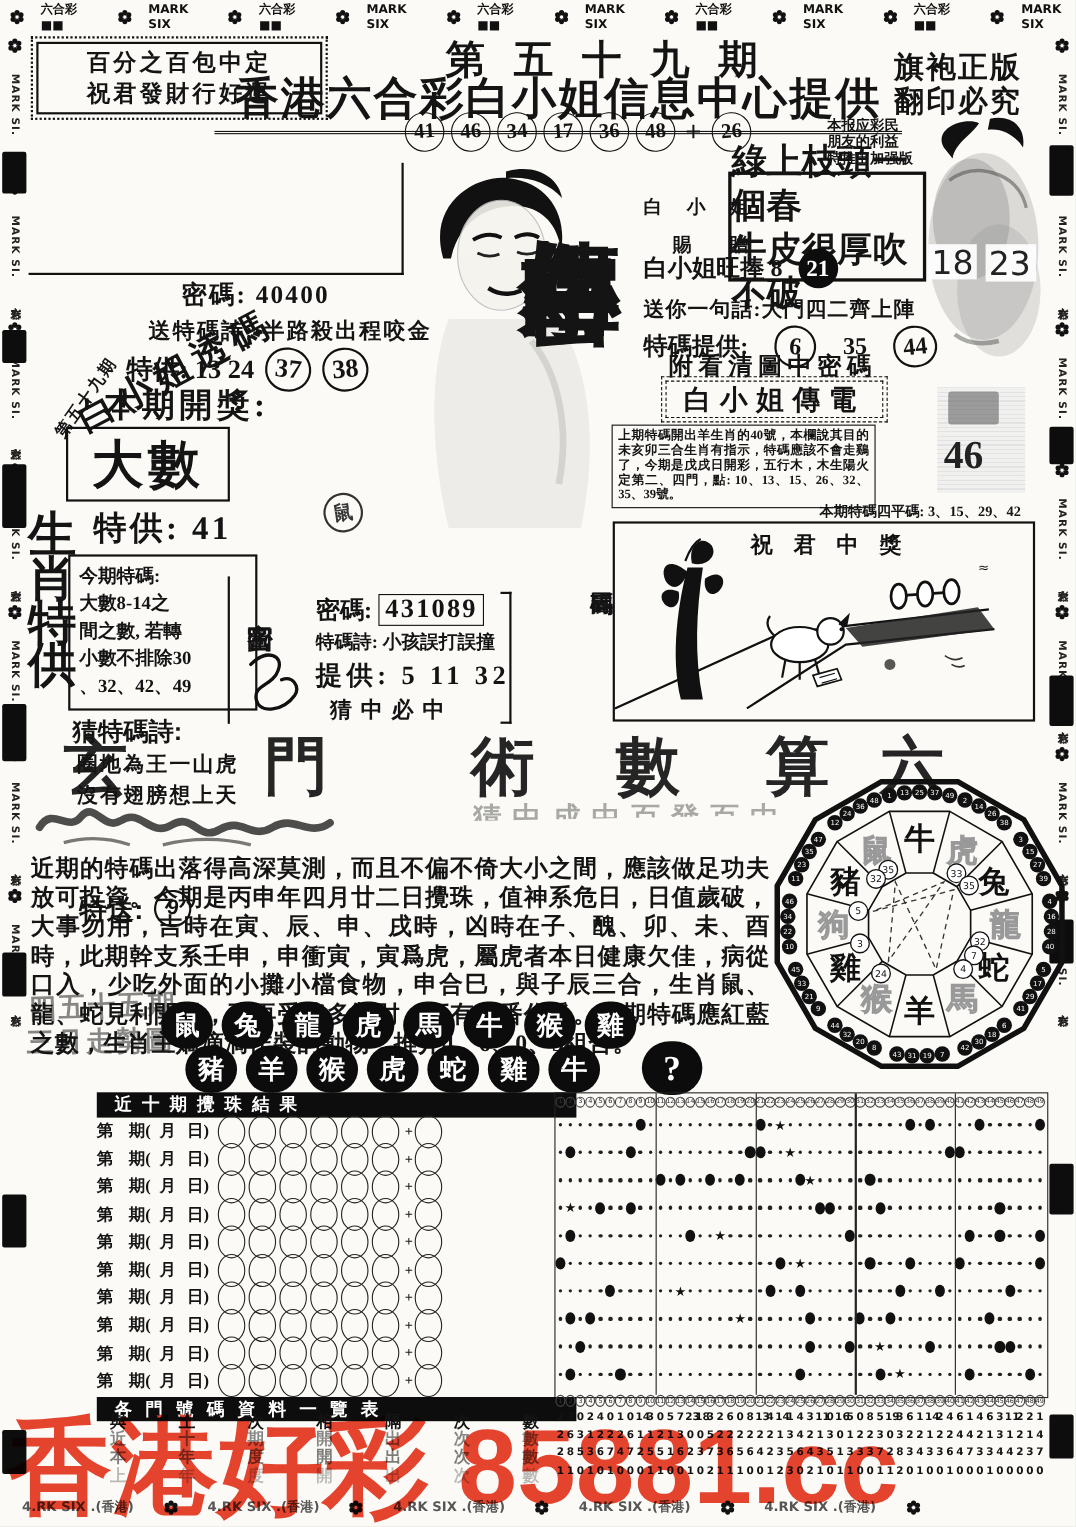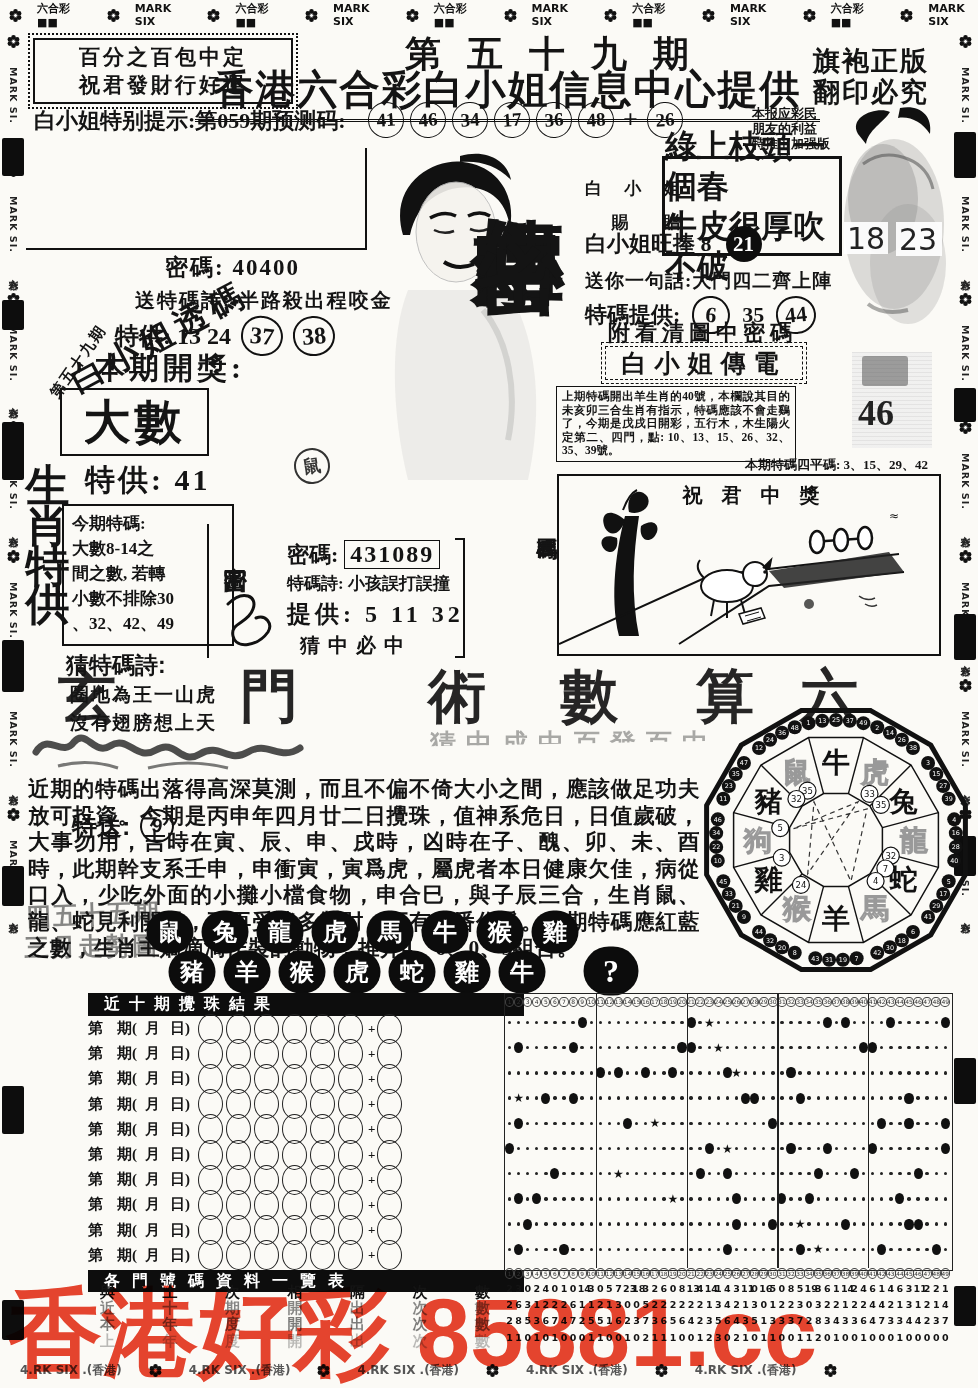--- a/index.html
+++ b/index.html
@@ -67,21 +67,21 @@
   
   .big-vert{left:458px;top:146px;font-size:92px;font-weight:900;line-height:104px;width:112px;text-align:center;}
   
   .gift{left:585px;top:172px;font-size:17px;font-weight:bold;line-height:34px;letter-spacing:9px;text-align:right;}
   .green-box{left:662px;top:156px;width:174px;height:94px;border:3px solid #111;display:flex;flex-direction:column;
              justify-content:center;align-items:center;font-size:32px;font-weight:900;font-family:"Liberation Sans","DejaVu Sans",sans-serif;line-height:40px;}
   .wangpeng{left:585px;top:226px;display:flex;align-items:center;gap:14px;font-size:22px;font-weight:bold;}
   .black-circle{width:36px;height:36px;background:#0d0d0d;color:#fff;border-radius:50%;display:flex;align-items:center;
                 justify-content:center;font-size:21px;font-weight:bold;}
   .sentence{left:585px;top:268px;font-size:19px;font-weight:bold;letter-spacing:1px;}
-  .tema-row{left:585px;top:296px;display:flex;align-items:center;gap:12px;font-size:22px;font-weight:bold;}
+  .tema-row{left:585px;top:296px;display:flex;align-items:center;gap:24px;font-size:22px;font-weight:bold;}
   .see-note{left:608px;top:318px;font-size:22px;font-weight:bold;letter-spacing:5px;}
   .telegram{left:605px;top:346px;width:196px;height:32px;border:1.6px dashed #111;outline:1.6px dashed #111;outline-offset:3px;
             display:flex;align-items:center;justify-content:center;font-size:25px;font-weight:900;letter-spacing:8px;}
   .para-box{left:556px;top:386px;width:240px;height:76px;border:1.8px solid #111;padding:3px 5px;box-sizing:border-box;
             font-size:11.5px;font-weight:bold;line-height:13.5px;text-align:justify;}
   .pingma{left:745px;top:456px;font-size:13px;font-weight:bold;}
   .mouse-stamp{left:294px;top:448px;width:32px;height:32px;border:2px solid #111;border-radius:50%;display:flex;align-items:center;
                justify-content:center;font-size:18px;font-weight:bold;transform:rotate(-8deg);opacity:.85;}
   
   .cartoon-box{left:557px;top:474px;width:380px;height:178px;border:2px solid #111;}
@@ -305,21 +305,20 @@
     <div>百分之百包中定</div>
     <div>祝君發財行好運</div>
   </div>
   <div class="abs issue-title">第五十九期</div>
   <div class="abs main-title">香港六合彩白小姐信息中心提供</div>
   <div class="abs right-stamp">
     <div>旗袍正版</div>
     <div>翻印必究</div>
   </div>
 
-  <div class="abs tips-label">白小姐特别提示:第059期预测码:</div>
   <div id="tip-circles" class="abs">
       <span class="tip-circle">41</span>
       <span class="tip-circle">46</span>
       <span class="tip-circle">34</span>
       <span class="tip-circle">17</span>
       <span class="tip-circle">36</span>
       <span class="tip-circle">48</span>
       <span class="tip-plus">+</span>
       <span class="tip-circle">26</span>
     </div>

